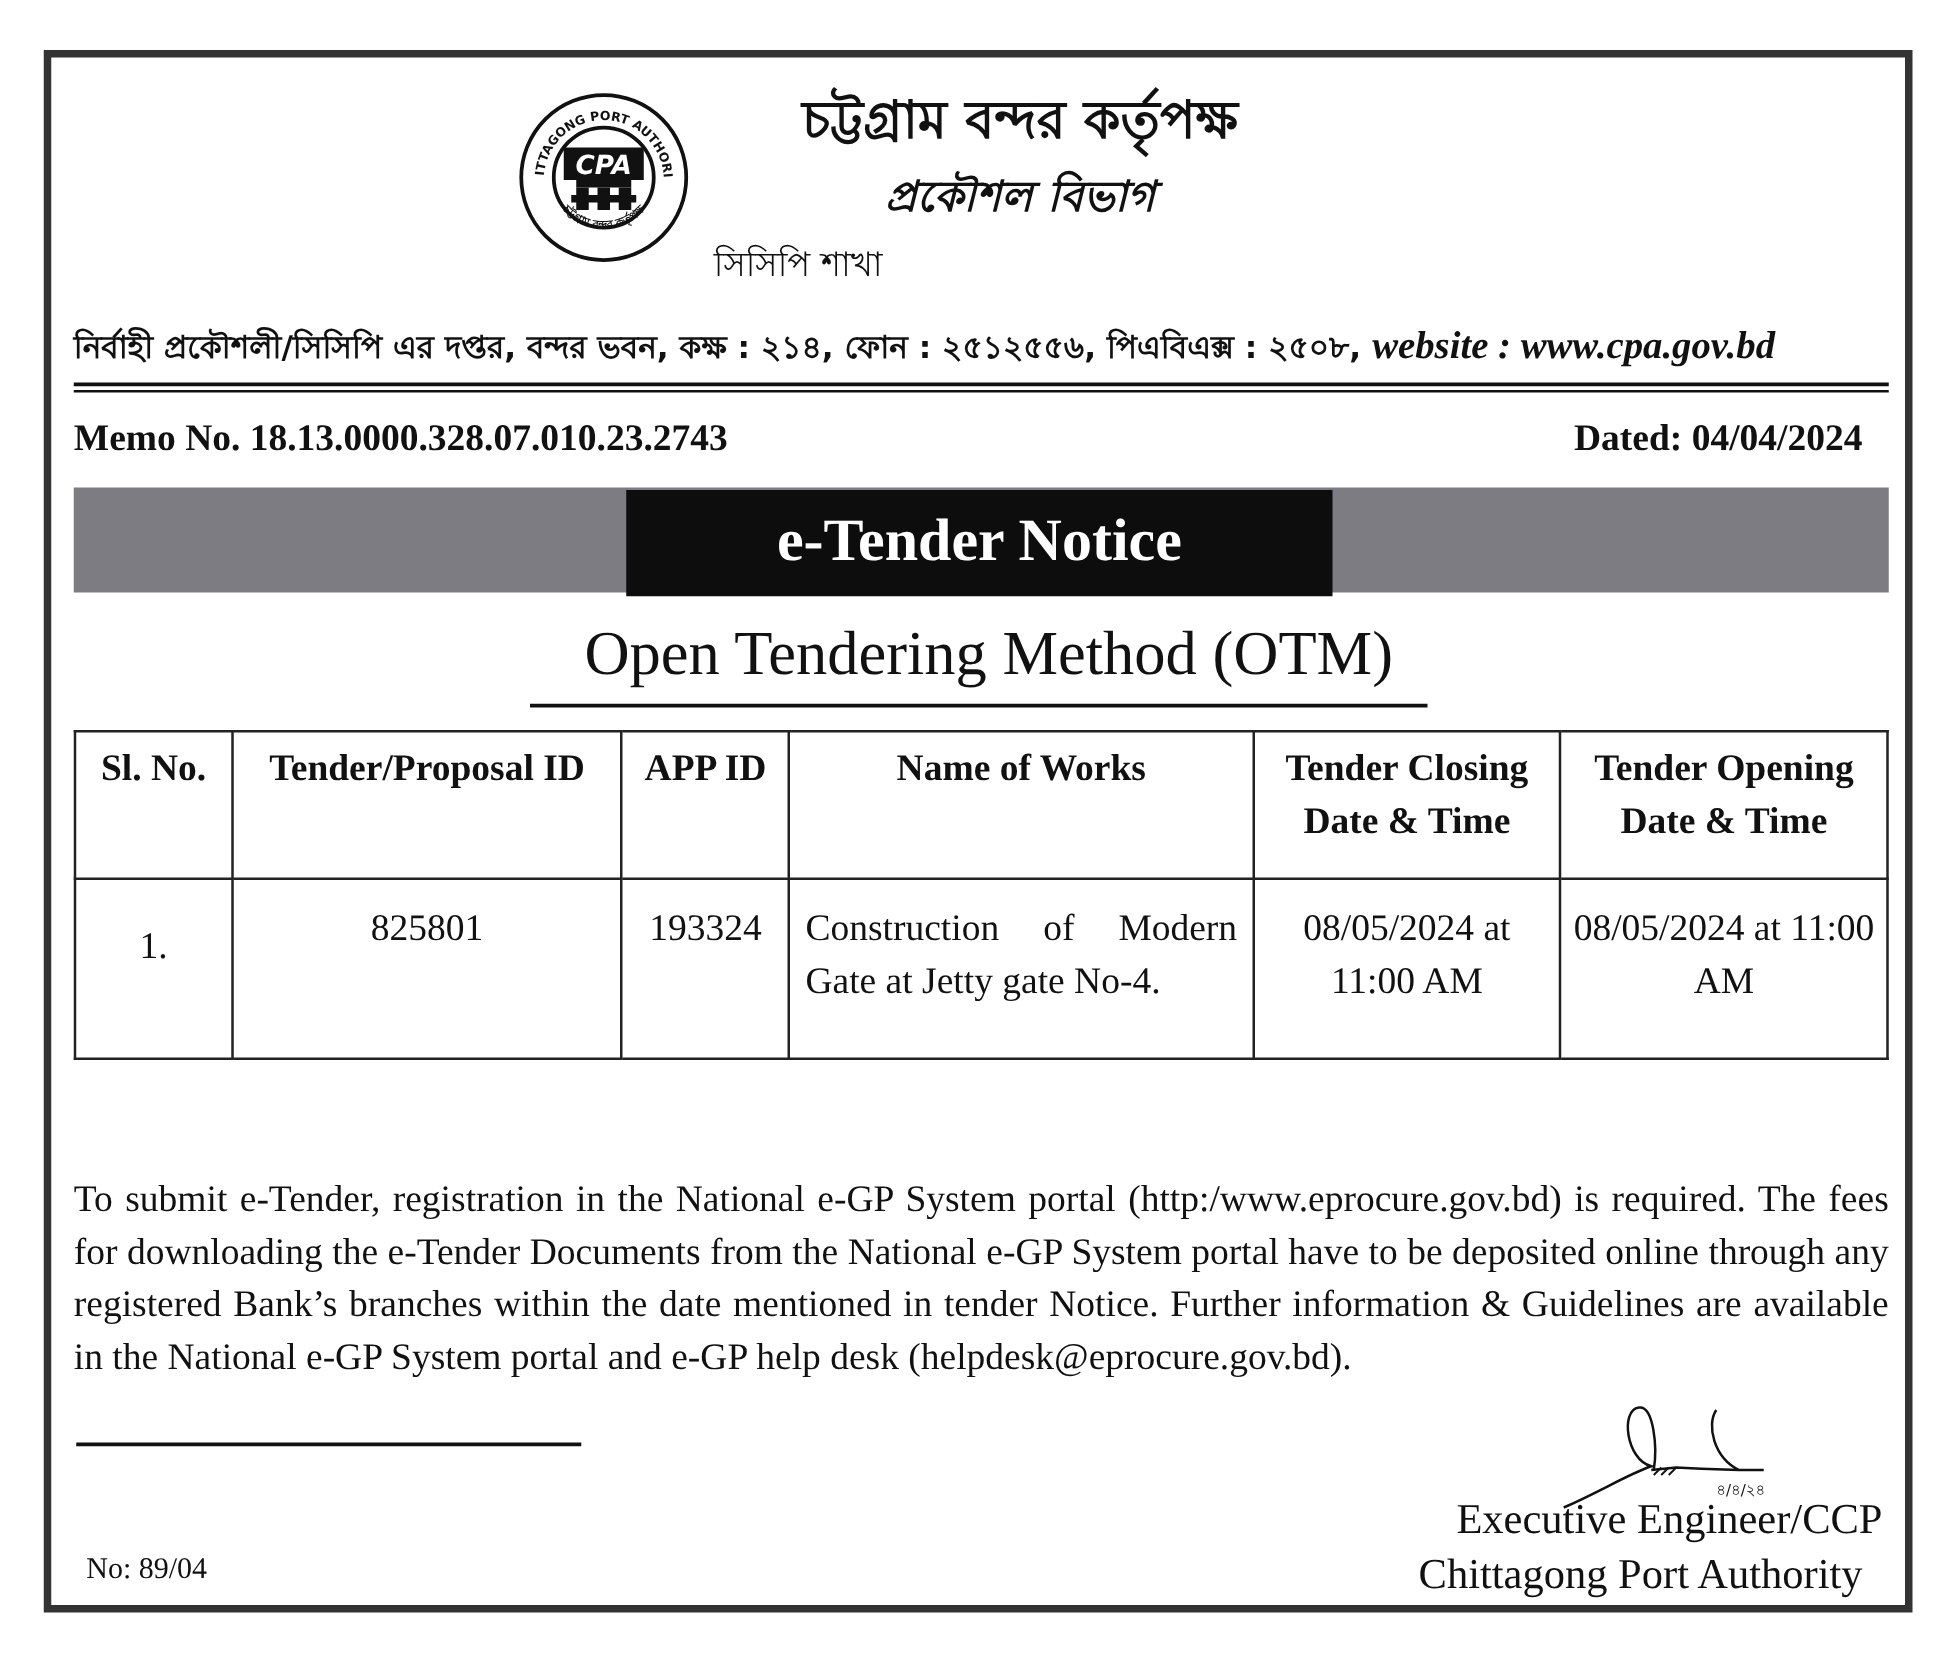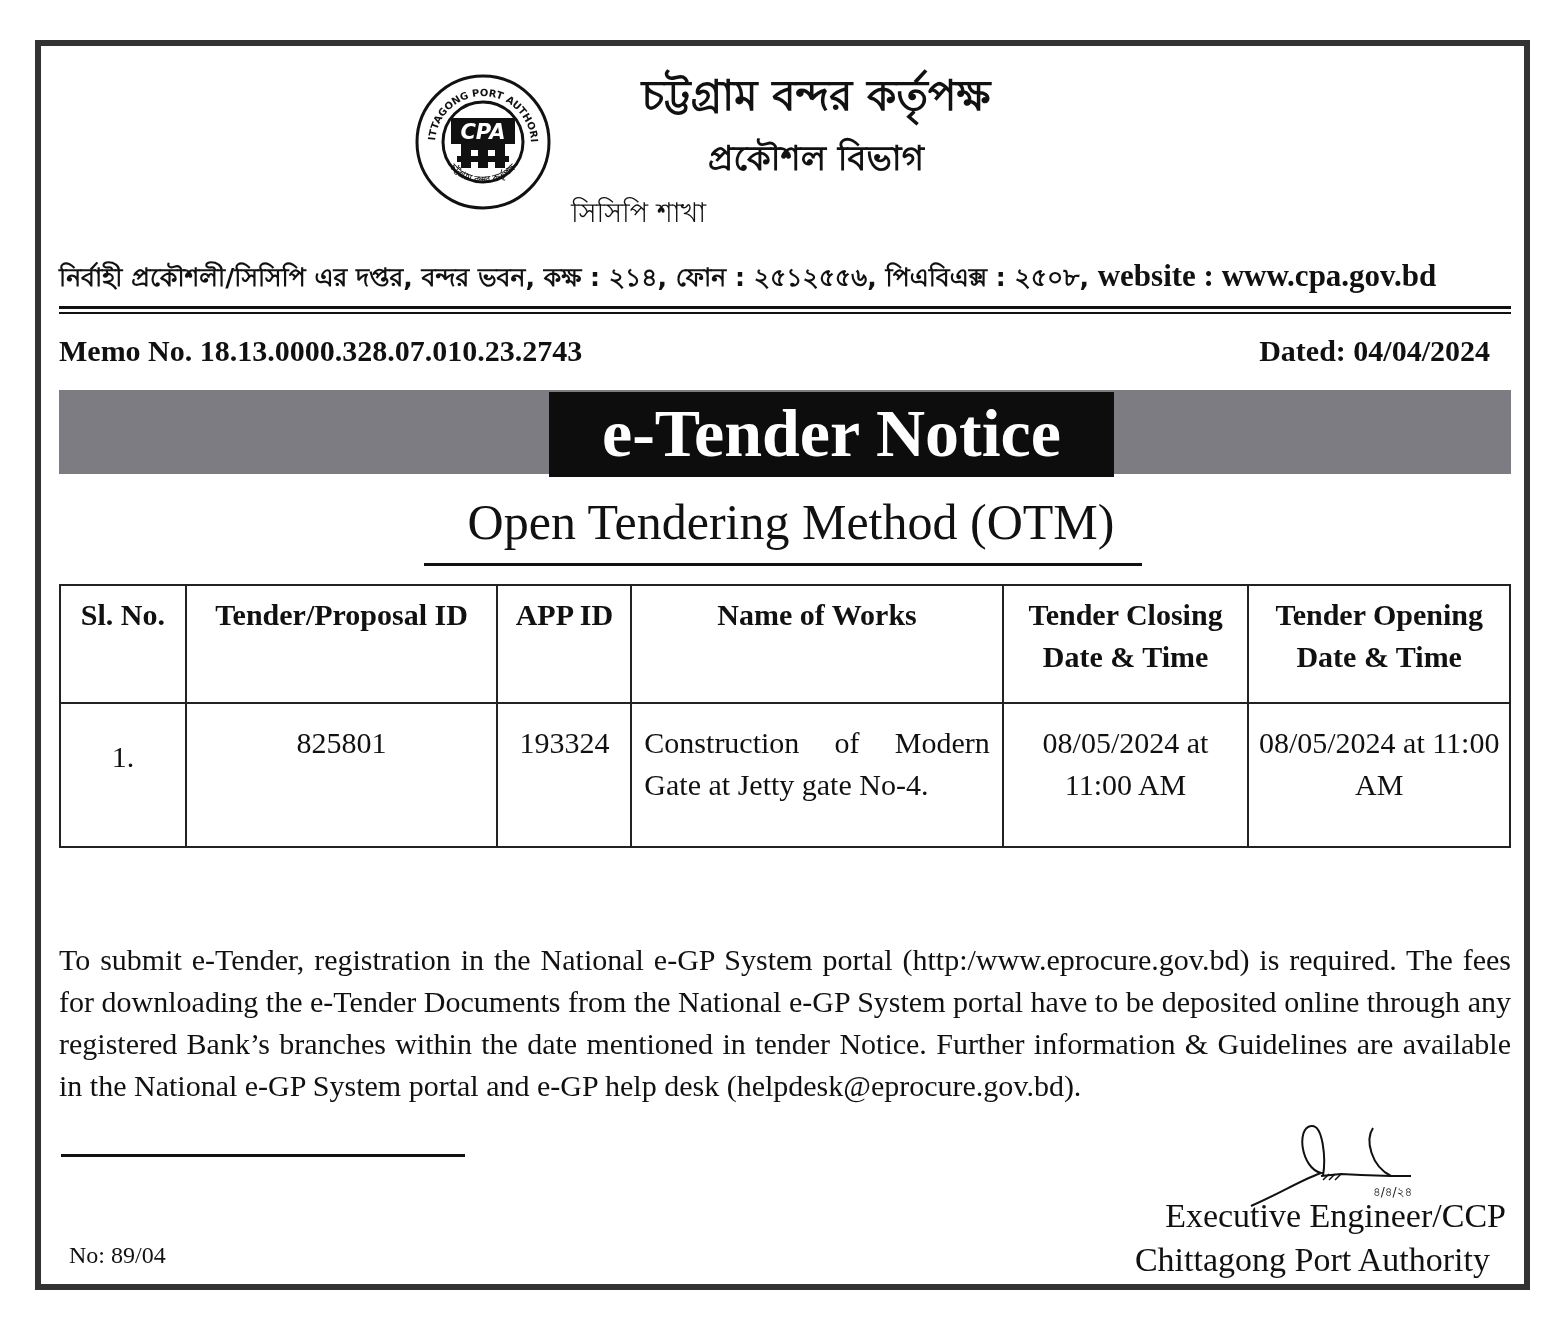--- a/index.html
+++ b/index.html
@@ -7,46 +7,46 @@
            font-family: "Liberation Serif", "DejaVu Serif", serif; color: #111; }
     .frame { position: absolute; left: 35px; top: 40px; width: 1483px; height: 1238px;
              border: 6px solid #333; background: #fff; }
     .abs { position: absolute; }
 
     
     .logo { left: 372px; top: 26px; width: 140px; height: 140px; }
     .bn-title { left: 530px; top: 22px; width: 490px; text-align: center;
                 font-family: "DejaVu Sans", sans-serif; font-weight: bold; font-size: 42px; line-height: 56px; }
     .bn-sub1 { left: 530px; top: 88px; width: 490px; text-align: center;
-               font-family: "DejaVu Sans", sans-serif; font-weight: bold; font-size: 34px; line-height: 48px; }
+               font-family: "DejaVu Sans", sans-serif; font-weight: bold; font-size: 34px; line-height: 48px; font-style: italic; }
     .bn-sub2 { left: 530px; top: 144px; width: 490px; 
                font-family: "DejaVu Sans", sans-serif; font-size: 27px; line-height: 46px; }
 
     .brand { left: 1030px; top: 12px; width: 450px; text-align: center; }
     .brand-name { font-family: "DejaVu Serif", serif; font-weight: bold; font-size: 38px; line-height: 44px;
                   letter-spacing: 0px; white-space: nowrap; }
     .brand-name .g { color: #1d7a3a; }
     .brand-name .r { color: #b01b24; }
     .brand-name .y { color: #d4d000; -webkit-text-stroke: 0.5px #6b6b00; }
     .brand-rule { height: 2px; background: #222; margin: 0 4px; }
     .brand-tag { font-family: "DejaVu Serif", serif; font-size: 11px; letter-spacing: 14px; color: #333;
                  white-space: nowrap; line-height: 14px; }
 
     .address { left: 18px; top: 210px; width: 1450px; white-space: nowrap;
                font-family: "DejaVu Sans", sans-serif; font-weight: bold; font-size: 25px; line-height: 40px; }
-    .address .web { font-family: "Liberation Serif", serif; font-weight: bold; font-size: 31px; }
+    .address .web { font-family: "Liberation Serif", serif; font-style: italic; font-weight: bold; font-size: 31px; }
     .dbl-rule { left: 18px; top: 260px; width: 1452px; height: 3px; border-top: 3px solid #111; border-bottom: 2px solid #111; }
     .dbl-rule::after { content: ""; }
 
     .memo { left: 18px; top: 285px; font-weight: bold; font-size: 30px; line-height: 40px; }
     .dated { right: 34px; top: 285px; font-weight: bold; font-size: 30px; line-height: 40px; }
 
     .banner { left: 18px; top: 344px; width: 1452px; height: 84px; background: #7d7c83; }
     .banner-title { left: 460px; top: 346px; width: 565px; height: 85px; background: #0d0d0d; color: #fff;
-                    font-weight: bold; font-size: 68px; line-height: 82px; text-align: center; margin-left: 48px; }
+                    font-weight: bold; font-size: 48px; line-height: 82px; text-align: center; }
 
     .method { left: 340px; top: 446px; width: 820px; text-align: center; font-size: 50px; line-height: 60px; }
     .method-rule { left: 383px; top: 517px; width: 718px; height: 3px; background: #111; }
 
     
     .tbl { left: 18px; top: 538px; border-collapse: collapse; width: 1452px; }
     .tbl th, .tbl td { border: 2px solid #222; font-size: 30px; vertical-align: top; }
     .tbl th { font-weight: bold; height: 108px; padding: 8px 6px 0 6px; line-height: 42px; text-align: center; }
     .tbl td { height: 110px; padding: 18px 6px 0 6px; line-height: 42px; text-align: center; }
     .tbl td.sl { padding-top: 32px; }

